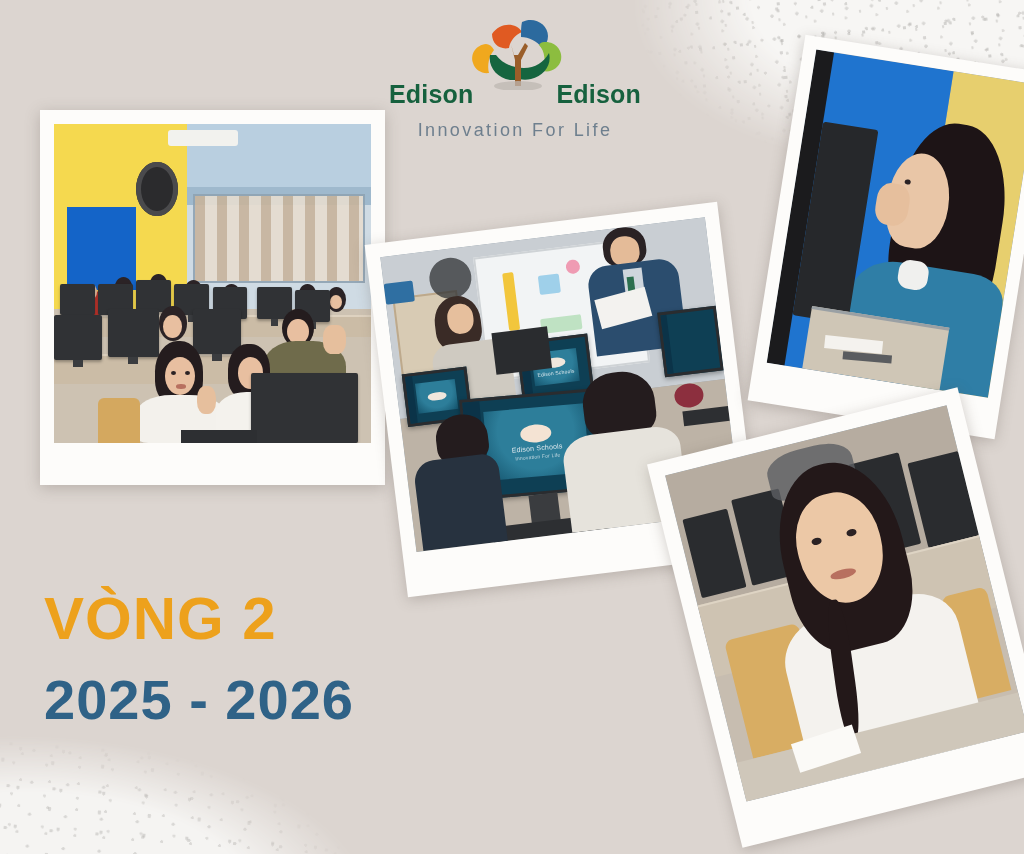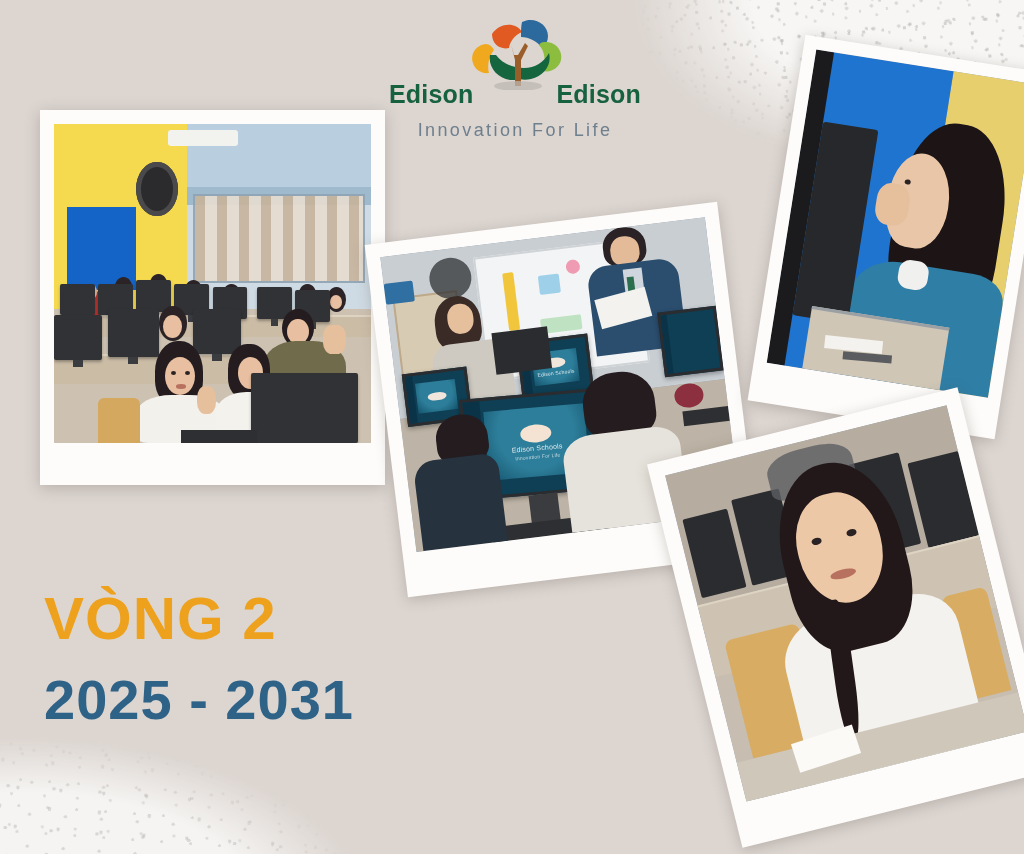--- a/index.html
+++ b/index.html
@@ -403,16 +403,16 @@
         <div class="mouth" style="left:47%;top:40%;width:9%;height:2.6%;"></div>
         <div class="band ss-braid"></div>
         <div class="band ss-desk"></div>
         <div class="band ss-paper"></div>
       </div>
     </div>
   </div>
 
   <div id="headline">
     <div id="round-label">VÒNG 2</div>
-    <div id="year-range">2025 - 2031</div>
+    <div id="year-range">2025 - 2026</div>
   </div>
 
 </div>
 
 </body></html>

